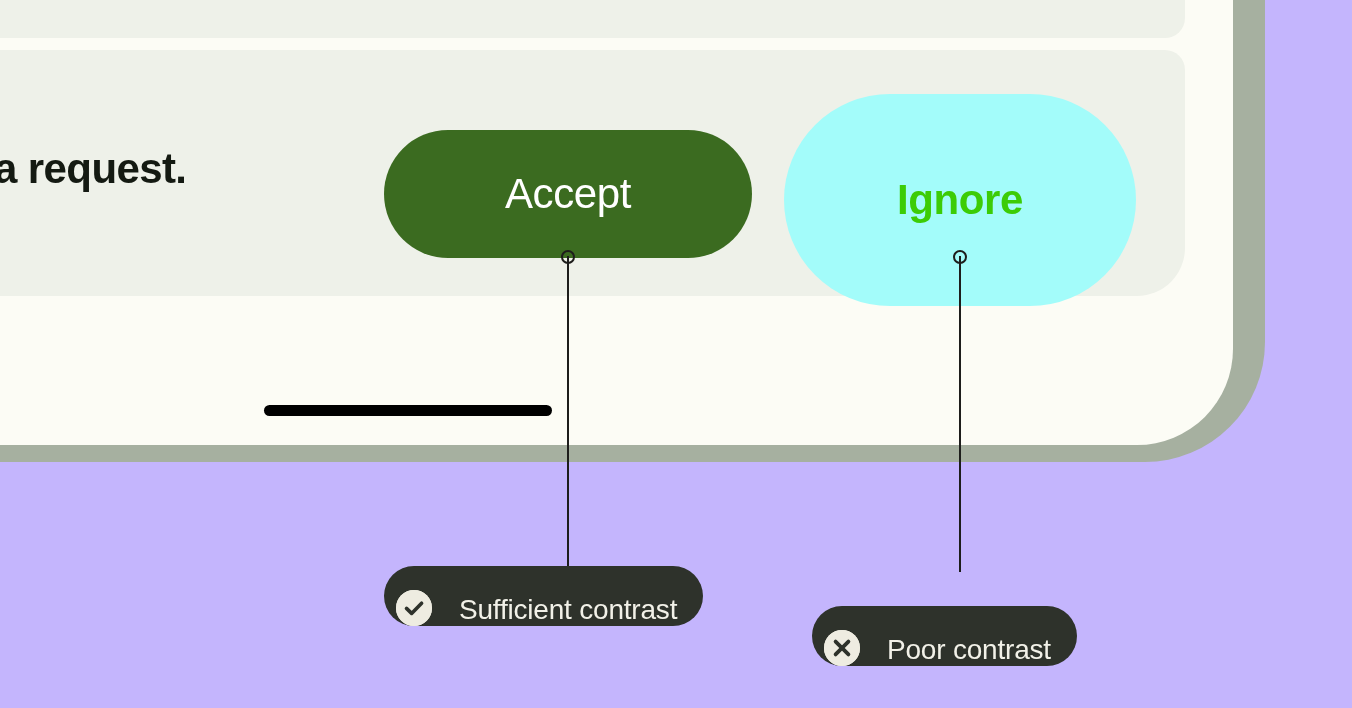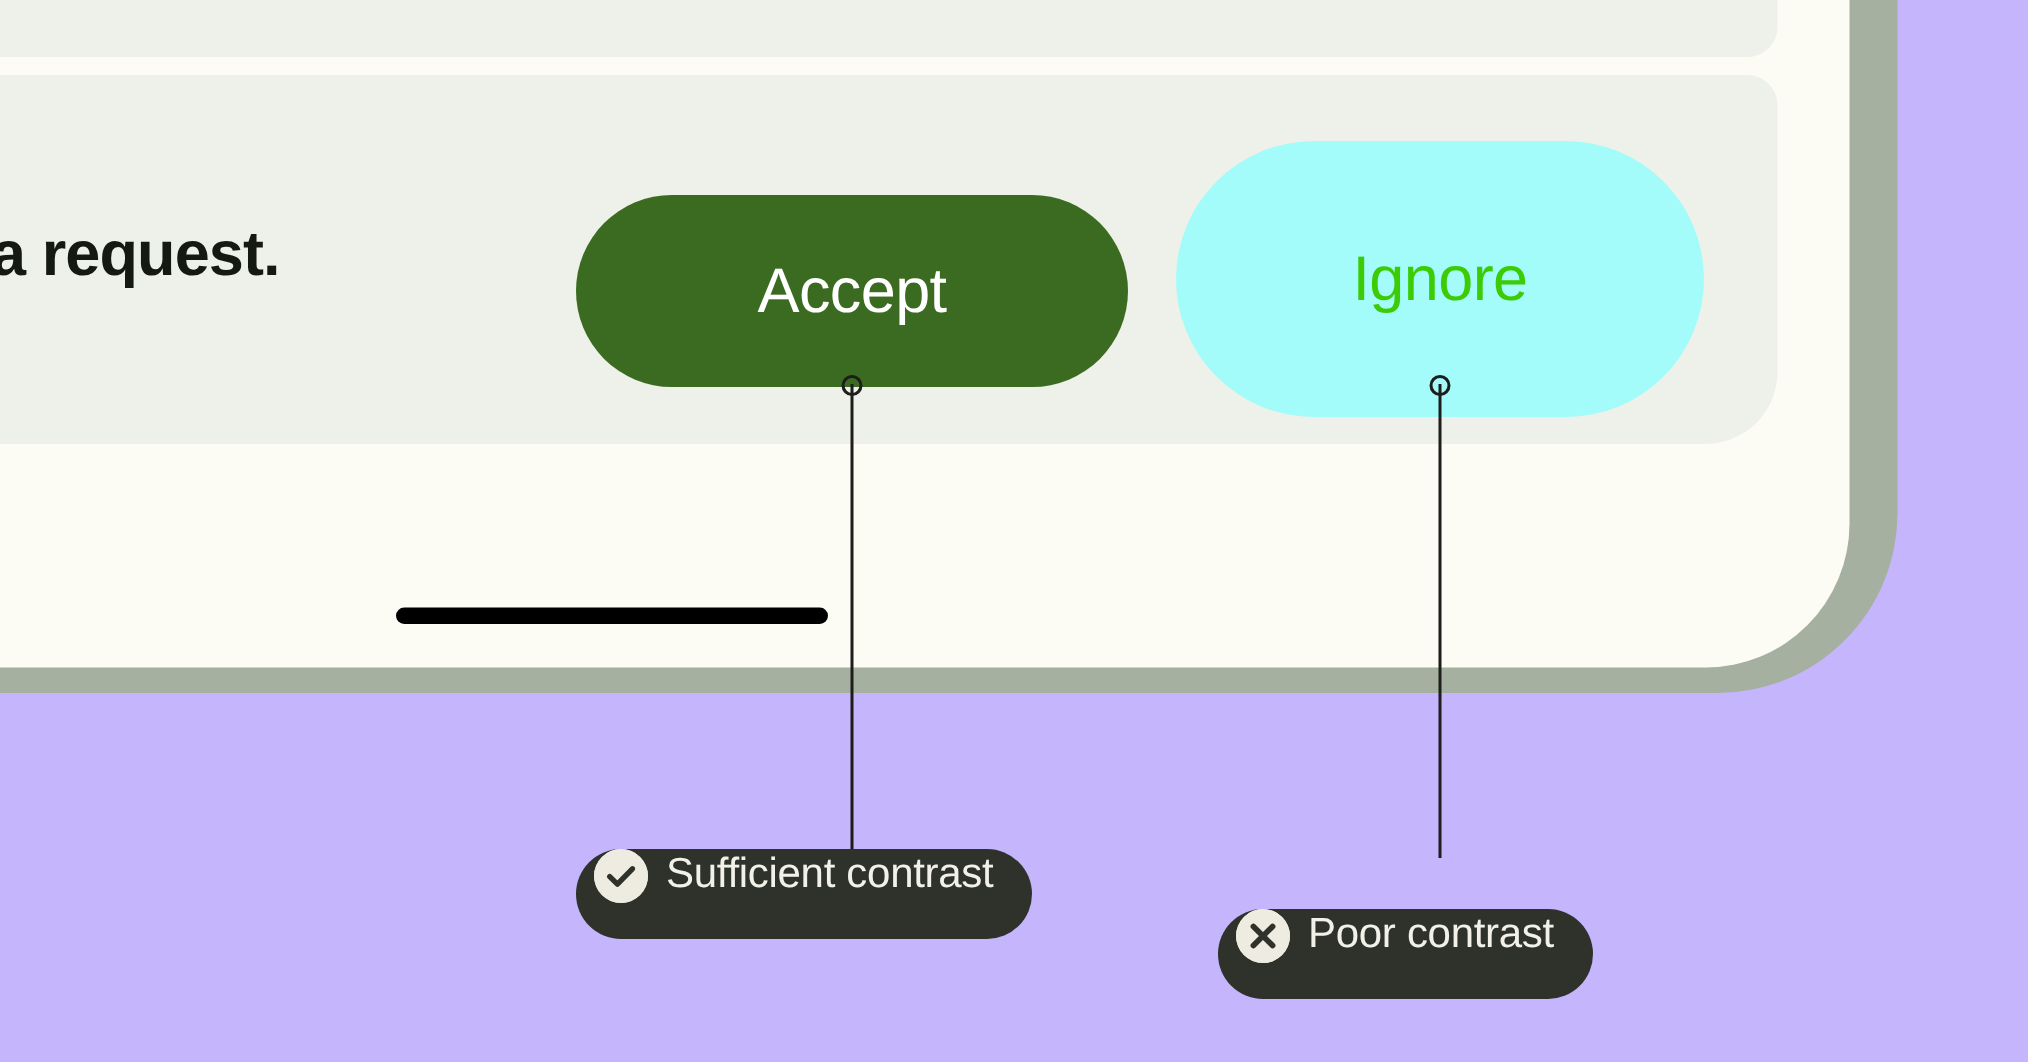--- a/index.html
+++ b/index.html
@@ -95,23 +95,24 @@
     width: 368px;
     height: 128px;
     background: #3b6b20;
     color: #ffffff;
     margin-top: 36px;
   }
   .btn-ignore {
     left: 784px;
     top: 94px;
     width: 352px;
-    height: 184px;
+    height: 212px;
     background: #a3fcfa;
     color: #3ccc06;
+    font-weight: bold;
   }
 
   
   .rule {
     position: absolute;
     left: 264px;
     top: 405px;
     width: 288px;
     height: 11px;
     background: #000000;
@@ -139,26 +140,27 @@
   }
   .conn-accept { left: 567px; top: 250px; }
   .conn-accept .stem { top: 6px; height: 316px; }
   .conn-ignore { left: 959px; top: 250px; }
   .conn-ignore .stem { top: 6px; height: 316px; }
 
   
   .badge {
     position: absolute;
     display: flex;
-    align-items: flex-start;
+    align-items: flex-end;
     height: 60px;
     padding: 0 26px 0 12px;
     background: #2e322b;
     border-radius: 999px;
     box-sizing: border-box;
+    gap: 15px;
   }
   .badge-label {
     font-size: 28px;
     font-weight: 400;
     color: #f2f1e8;
     letter-spacing: -0.2px;
     white-space: nowrap;
     margin-left: 12px;
   }
   .badge-icon {

